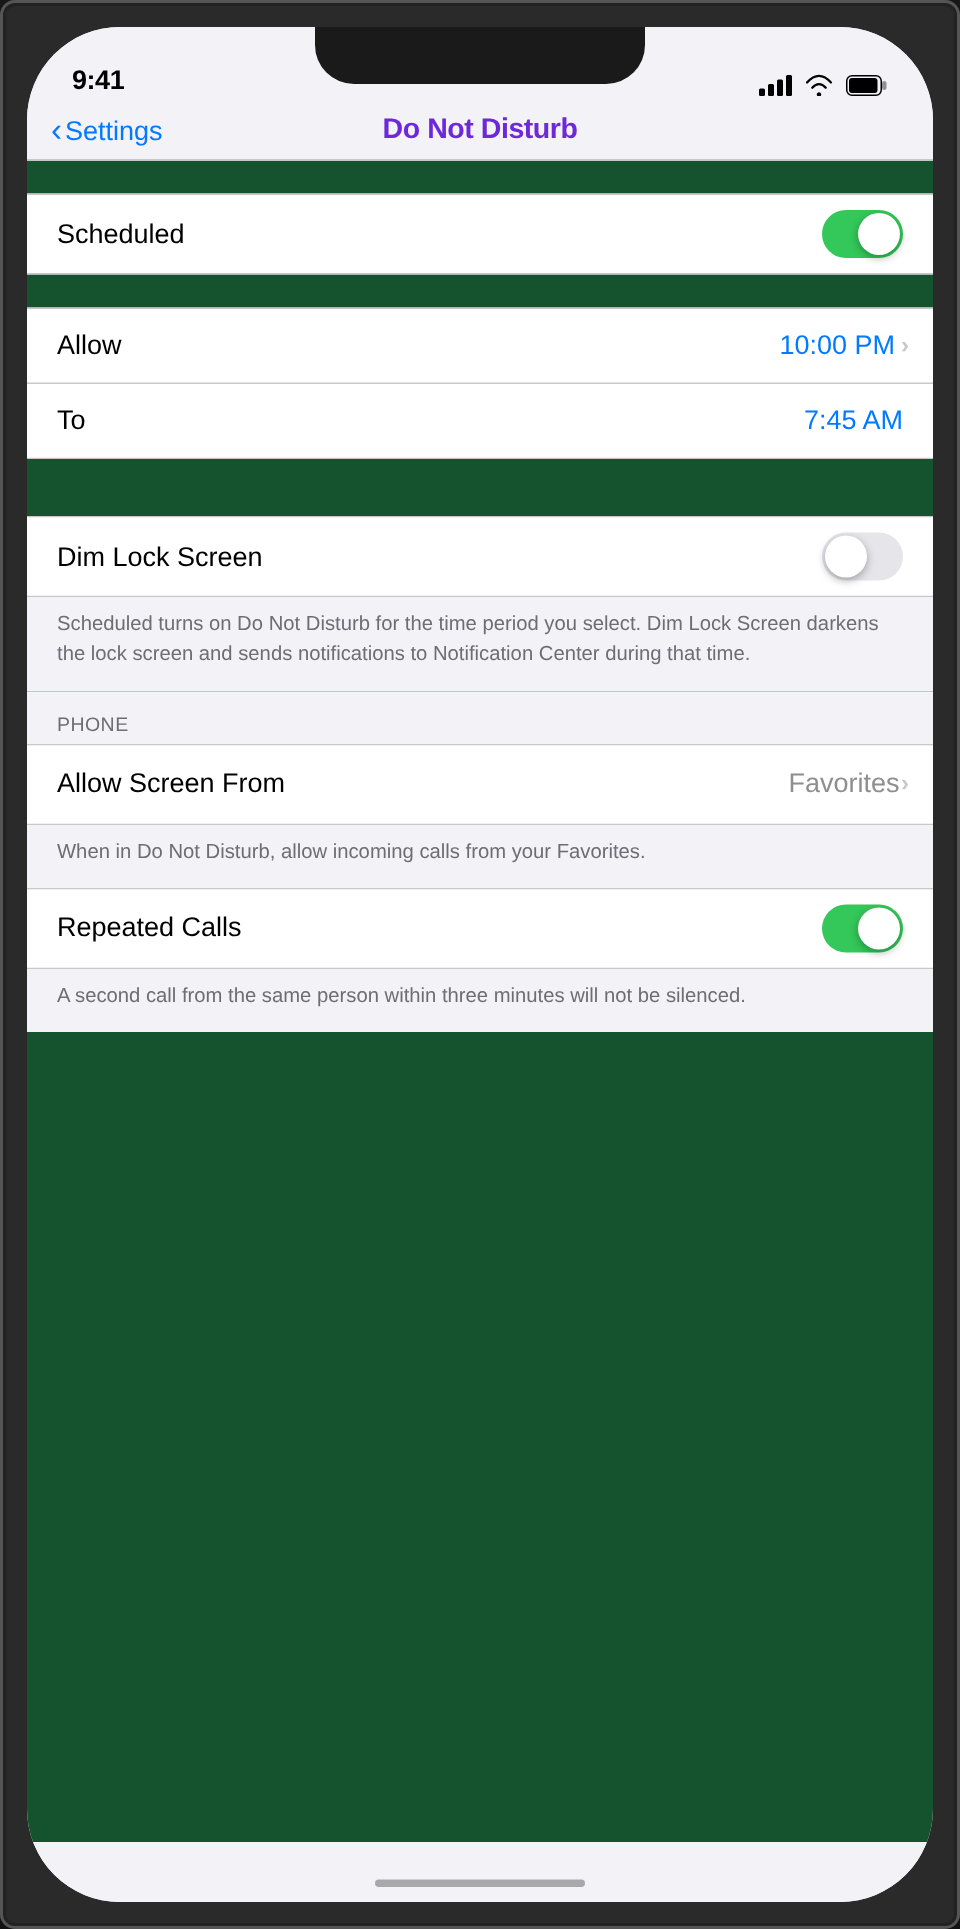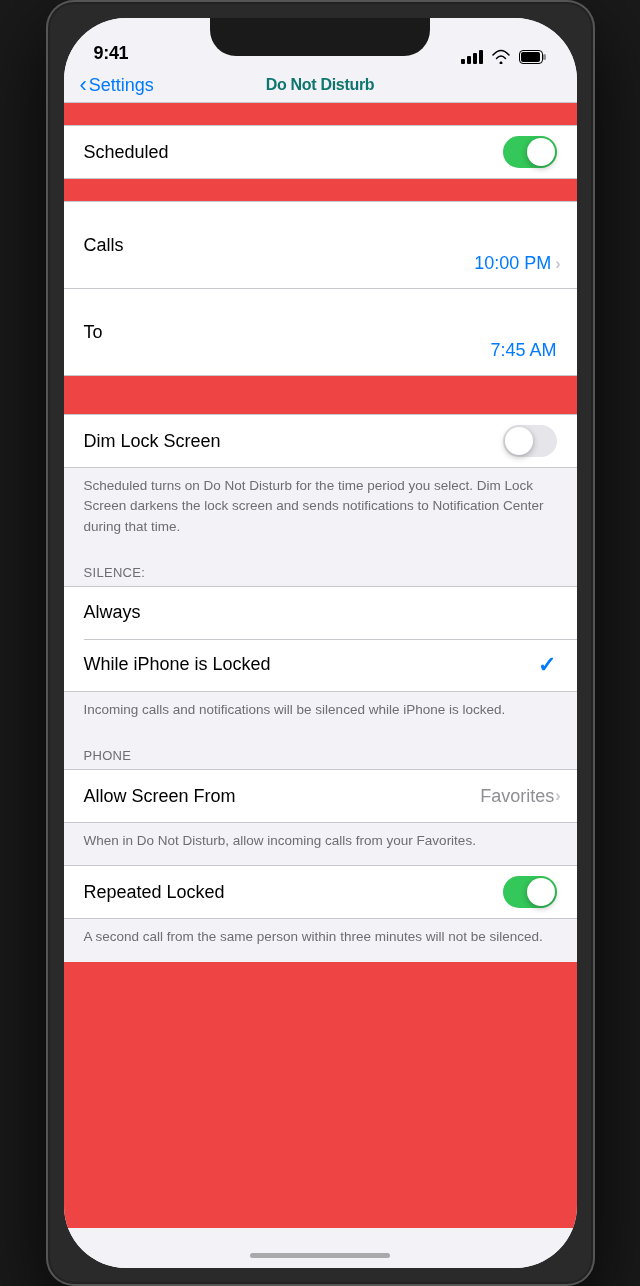--- a/index.html
+++ b/index.html
@@ -7,24 +7,24 @@
     body {
       background: #1a1a1a;
       display: flex;
       justify-content: center;
       align-items: center;
       min-height: 100vh;
       font-family: -apple-system, 'SF Pro Text', 'Helvetica Neue', Arial, sans-serif;
     }
 
     .phone-frame {
-      width: 549px;
+      width: 640px;
       height: 1286px;
       background: #2a2a2a;
-      border-radius: 28px;
+      border-radius: 10px;
       position: relative;
       box-shadow:
         inset 0 0 0 2px #555,
         inset 0 0 0 4px #222,
         0 30px 80px rgba(0,0,0,0.8);
       overflow: hidden;
       text-decoration: underline;
     }
 
     
@@ -143,31 +143,31 @@
     }
 
     .nav-back-chevron {
       font-size: 22px;
       font-weight: 300;
       line-height: 1;
       margin-top: -1px;
     }
 
     .nav-title {
-      font-size: 16px;
+      font-size: 19px;
       font-weight: 700;
-      color: #0f766e;
+      color: #6d28d9;
       letter-spacing: -0.3px;
     }
 
     
     .content {
       flex: 1;
       overflow-y: auto;
-      background: #ef4444;
+      background: #14532d;
     }
 
     .section-header {
       padding: 14px 20px 6px;
       font-size: 13px;
       font-weight: 400;
       color: #6d6d72;
       text-transform: uppercase;
       letter-spacing: 0.3px;
       background: #f2f2f7;
@@ -296,21 +296,20 @@
       font-size: 18px;
       color: #000;
     }
 
     .from-to-value {
       color: #007aff;
       font-size: 18px;
       display: flex;
       align-items: center;
       gap: 4px;
-      margin-top: 37px;
     }
 
     
     .home-indicator {
       height: 40px;
       background: #f2f2f7;
       display: flex;
       justify-content: center;
       align-items: flex-end;
       padding-bottom: 10px;
@@ -375,21 +374,21 @@
             <div class="toggle on">
               <div class="toggle-knob"></div>
             </div>
           </div>
         </div>
       </div>
 
       <div style="margin-top: 22px;">
         <div class="from-to-card">
           <div class="from-to-row">
-            <span class="from-to-label">Calls</span>
+            <span class="from-to-label">Allow</span>
             <div class="from-to-value">
               <span>10:00 PM</span>
               <span class="chevron-right">›</span>
             </div>
           </div>
           <div class="from-to-row">
             <span class="from-to-label">To</span>
             <div class="from-to-value">
               <span>7:45 AM</span>
             </div>
@@ -402,52 +401,39 @@
           <div class="row">
             <span class="row-label">Dim Lock Screen</span>
             <div class="toggle off">
               <div class="toggle-knob"></div>
             </div>
           </div>
         </div>
         <div class="section-footer">Scheduled turns on Do Not Disturb for the time period you select. Dim Lock Screen darkens the lock screen and sends notifications to Notification Center during that time.</div>
       </div>
 
-      <div>
-        <div class="section-header">SILENCE:</div>
-        <div class="card">
-          <div class="row">
-            <span class="row-label">Always</span>
-          </div>
-          <div class="row">
-            <span class="row-label">While iPhone is Locked</span>
-            <span class="checkmark">✓</span>
-          </div>
-        </div>
-        <div class="section-footer">Incoming calls and notifications will be silenced while iPhone is locked.</div>
-      </div>
 
       <div>
         <div class="section-header">PHONE</div>
         <div class="card">
           <div class="row">
             <span class="row-label">Allow Screen From</span>
             <div class="row-value">
               <span>Favorites</span>
               <span class="chevron-right">›</span>
             </div>
           </div>
         </div>
         <div class="section-footer">When in Do Not Disturb, allow incoming calls from your Favorites.</div>
       </div>
 
       <div>
         <div class="card">
           <div class="row">
-            <span class="row-label">Repeated Locked</span>
+            <span class="row-label">Repeated Calls</span>
             <div class="toggle on">
               <div class="toggle-knob"></div>
             </div>
           </div>
         </div>
         <div class="section-footer">A second call from the same person within three minutes will not be silenced.</div>
       </div>
 
     </div>
 

